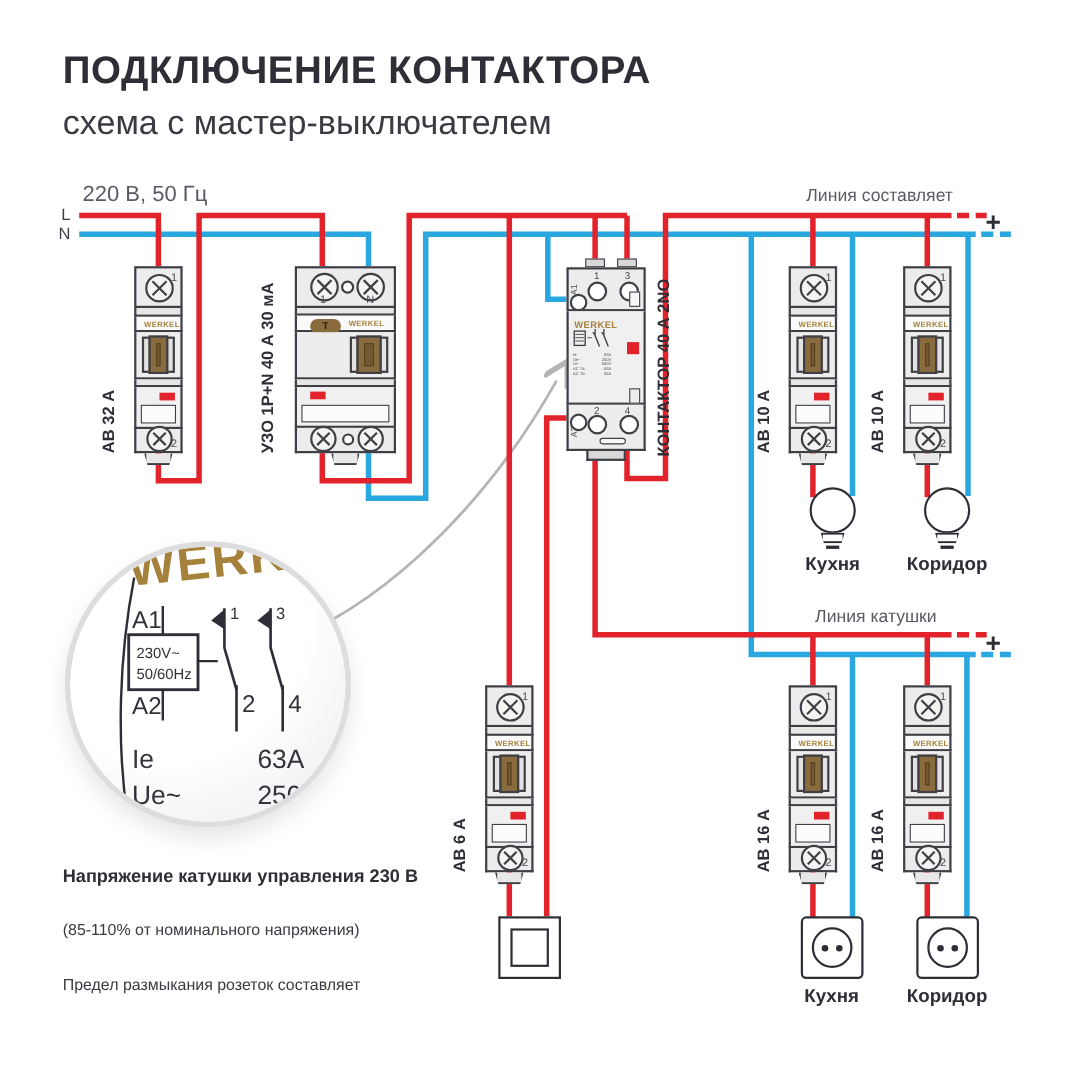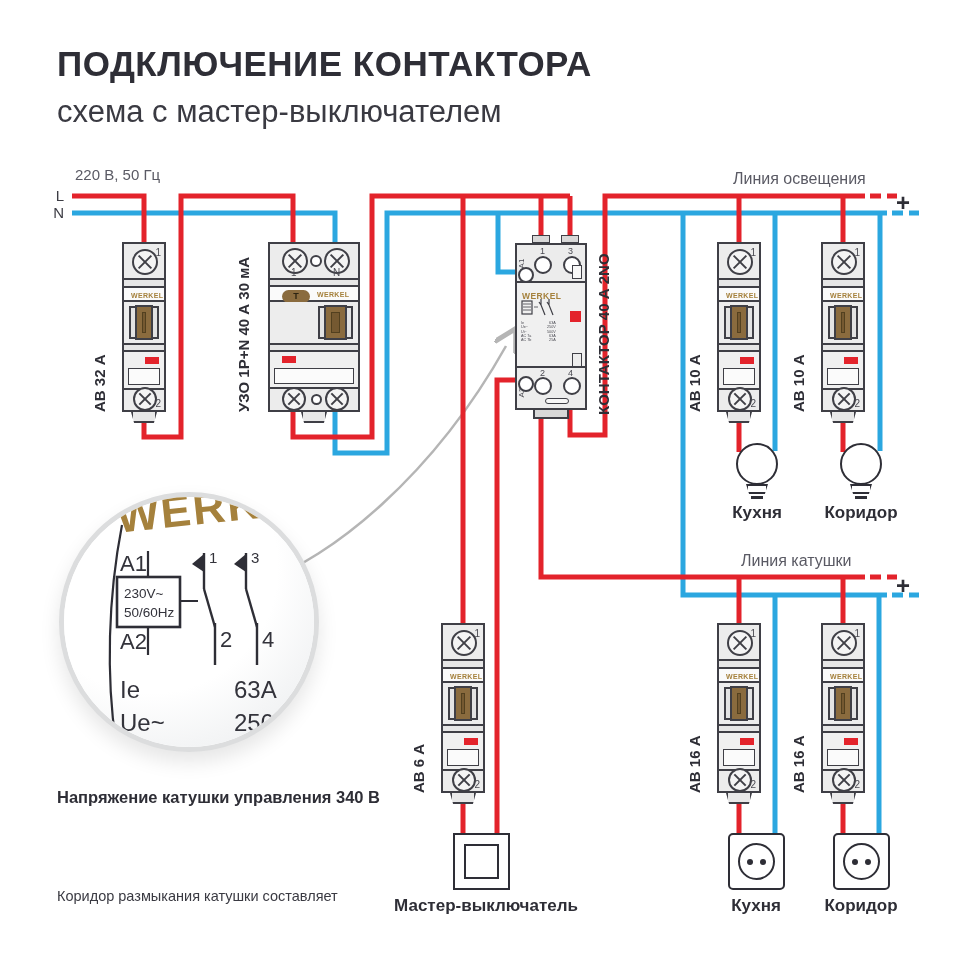--- a/index.html
+++ b/index.html
@@ -9,21 +9,21 @@
   
   .title{left:57px;top:44px;font-size:35px;font-weight:800;letter-spacing:.5px;color:var(--text-dark);}
   .subtitle{left:57px;top:94px;font-size:31px;font-weight:400;color:#3A3A42;}
   
   #wires{left:0;top:0;z-index:1;}
   .wl{stroke:var(--wire-l,#E3232B);stroke-width:5;fill:none;}
   .wn{stroke:var(--wire-n,#2BA7E0);stroke-width:5;fill:none;}
   .dash{stroke-dasharray:11 6;}
   .arrow{stroke:var(--arrow-grey,#B5B5B5);stroke-width:2.5;fill:none;}
   
-  .greylab{font-size:15px;color:var(--text-grey,#5A5A64);}
+  .greylab{font-size:20px;color:var(--text-grey,#5A5A64);}
   .lnlab{font-size:15px;color:#3C3C44;width:18px;text-align:right;}
   .linelab{font-size:16px;color:var(--text-grey,#5A5A64);}
   .plus{font-size:24px;font-weight:700;color:var(--text-dark);}
   
   .dev{position:absolute;z-index:2;}
   .vlabel{position:absolute;white-space:nowrap;font-size:15px;font-weight:700;color:var(--text-dark);
           transform:rotate(-90deg);transform-origin:0 100%;bottom:0;line-height:16px;}
   .screw{position:absolute;width:26px;height:26px;border:2px solid var(--device-border,#3F3F46);
          border-radius:50%;background:#F4F4F4;box-sizing:border-box;}
   .screw::before,.screw::after{content:"";position:absolute;left:50%;top:2px;bottom:2px;width:2px;
@@ -163,21 +163,21 @@
     <polyline class="wl" points="739,411 739,452"></polyline>
     <polyline class="wl" points="843,411 843,452"></polyline>
     <polyline class="wl" points="739,792 739,834"></polyline>
     <polyline class="wl" points="843,792 843,834"></polyline>
   </svg>
 
   <div class="abs greylab" style="left:75px;top:166px">220 В, 50 Гц</div>
   <div class="abs lnlab" style="left:46px;top:187px">L</div>
   <div class="abs lnlab" style="left:46px;top:204px">N</div>
 
-  <div class="abs linelab" style="left:733px;top:170px">Линия освещения</div>
+  <div class="abs linelab" style="left:733px;top:170px">Линия составляет</div>
   <div class="abs plus" style="left:896px;top:189px">+</div>
   <div class="abs linelab" style="left:741px;top:552px">Линия катушки</div>
   <div class="abs plus" style="left:896px;top:572px">+</div>
 
   <div class="dev breaker" style="left:122px;top:242px">
     <div class="vlabel" style="left:-14px">АВ 32 А</div>
     <div class="sec cap bk-cap">
         <div class="screw" style="left:8px;top:5px"></div>
         <div class="tnum" style="right:3px;top:3px">1</div>
       </div>
@@ -440,42 +440,42 @@
   <div class="bulbfoot" style="left:751px;top:496px"></div>
   <div class="loadlabel" style="left:717px;top:503px;width:80px">Кухня</div>
   <div class="bulb" style="left:840px;top:443px"></div>
   <div class="bulbbase" style="left:850px;top:484px"></div>
   <div class="bulbfoot" style="left:855px;top:496px"></div>
   <div class="loadlabel" style="left:811px;top:503px;width:100px">Коридор</div>
 
   <div class="msbox" style="left:453px;top:833px">
       <div class="msinner"></div>
     </div>
-  <div class="loadlabel" style="left:391px;top:896px;width:190px">Мастер-выключатель</div>
 
   <div class="sockbox" style="left:728px;top:833px">
     <div class="sockcirc">
         <span class="pin l"></span>
         <span class="pin r"></span>
       </div>
   </div>
   <div class="loadlabel" style="left:716px;top:896px;width:80px">Кухня</div>
   <div class="sockbox" style="left:833px;top:833px">
     <div class="sockcirc">
         <span class="pin l"></span>
         <span class="pin r"></span>
       </div>
   </div>
   <div class="loadlabel" style="left:811px;top:896px;width:100px">Коридор</div>
 
-  <div class="abs notehead">Напряжение катушки управления 340 В</div>
+  <div class="abs notehead">Напряжение катушки управления 230 В</div>
   <div class="abs notepar" style="top:836px">
+      <div>(85-110% от номинального напряжения)</div>
   </div>
   <div class="abs notepar" style="top:886px">
-    <div>Коридор размыкания катушки составляет</div>
+    <div>Предел размыкания розеток составляет</div>
   </div>
 
   <div class="magnifier">
     <div class="maginner">
       <div class="magbrand">WERKEL</div>
       <svg width="250" height="250" viewBox="0 0 250 250">
         <path d="M58 28 C44 100, 42 180, 52 246" fill="none" stroke="#2E2E36" stroke-width="2.2"></path>
 
         <text class="magtext" x="56" y="74" font-size="22">A1</text>
         <line x1="84" y1="54" x2="84" y2="80" stroke="#2E2E36" stroke-width="2.2"></line>

